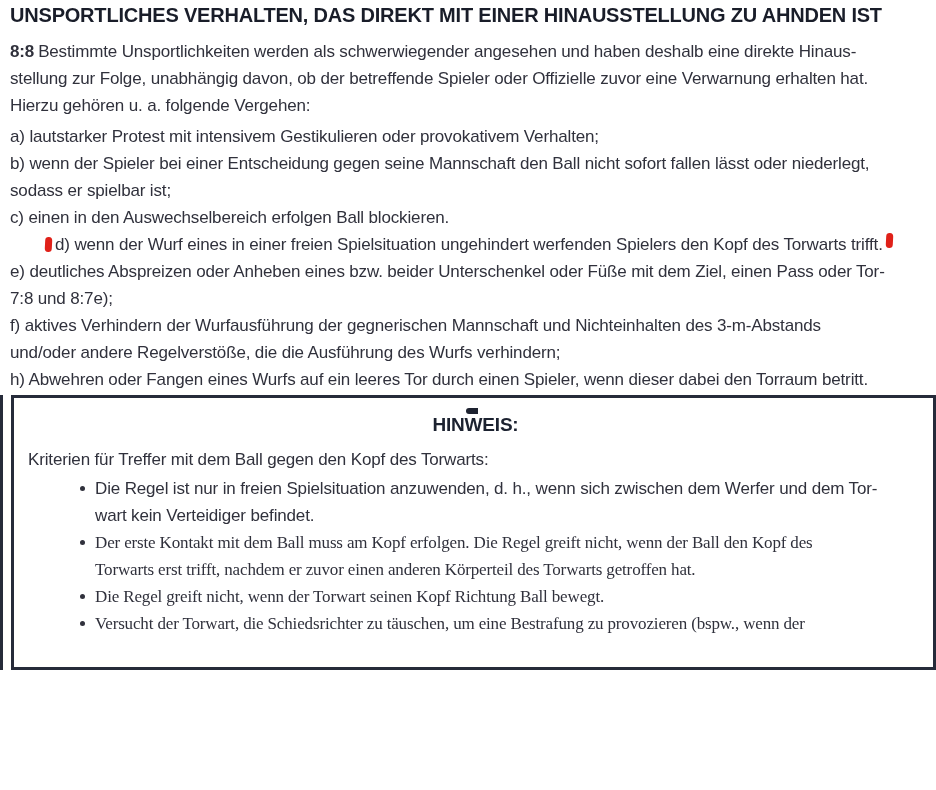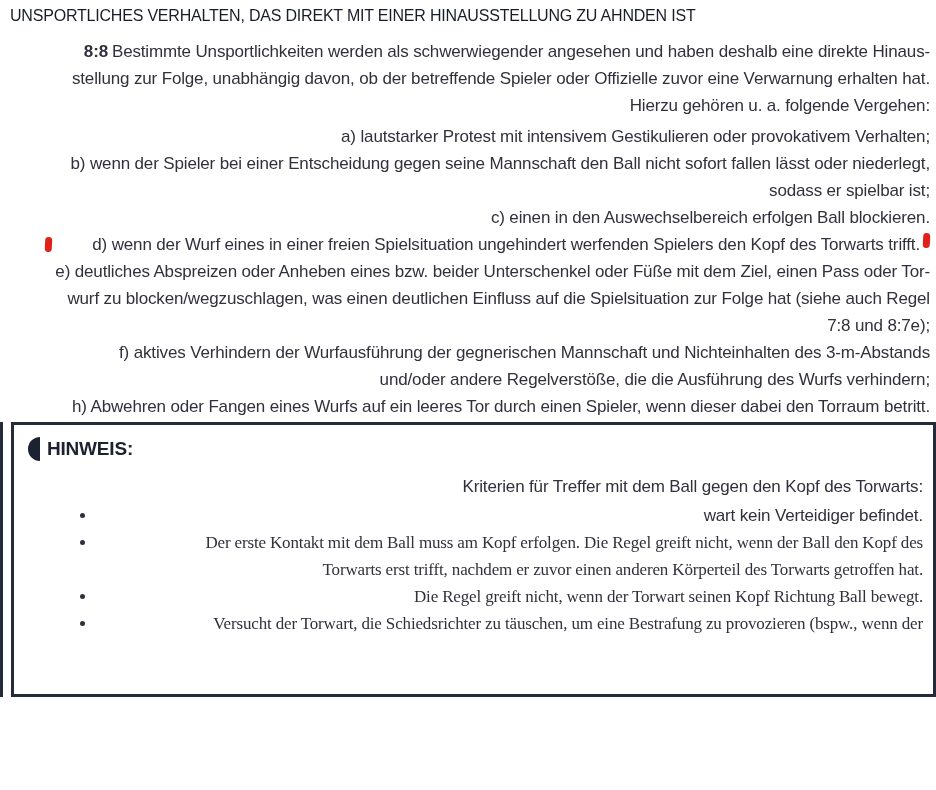--- a/index.html
+++ b/index.html
@@ -7,28 +7,28 @@
     width: 936px; height: 790px;
     background: #ffffff;
     overflow: hidden;
     font-family: "Liberation Sans", "DejaVu Sans", sans-serif;
     color: #30313c;
   }
   .page { position: relative; width: 936px; height: 790px; }
 
   .doc-heading {
     margin: 0; padding: 6px 10px 0 10px;
-    font-size: 16px; font-weight: 400; line-height: 19px;
+    font-size: 20px; font-weight: 700; line-height: 19px;
     letter-spacing: -0.2px; color: #191d29;
     white-space: nowrap;
   }
 
   .line {
     font-size: 17px; line-height: 27px;
-    letter-spacing: -0.15px; white-space: nowrap; text-align: right;
+    letter-spacing: -0.15px; white-space: nowrap;
   }
 
   .intro  { margin: 13px 6px 0 10px; }
   .intro .rule-no { font-weight: 700; margin-right: 4px; }
 
   .items  { margin: 4px 6px 0 10px; }
 
   .line-d { position: relative; margin-left: 45px; }
   .rmark {
     display: inline-block; width: 7px; height: 15px;
@@ -49,21 +49,21 @@
   }
   
   .note-box::before {
     content: "";
     position: absolute; left: -14px; top: -3px; bottom: -3px;
     width: 3px; background: #262b3a;
   }
 
   .note-title {
     display: flex; align-items: center;
-    height: 28px; margin-bottom: 10px;
+    height: 28px; margin-bottom: 10px; flex-direction: column;
   }
   .half-circle-icon {
     width: 12px; height: 24px;
     background: #1d2230;
     border-radius: 12px 0 0 12px;
     margin-right: 7px;
   }
   .note-title-text {
     font-size: 19px; font-weight: 700; letter-spacing: -0.2px;
     color: #1c2230;
@@ -101,21 +101,20 @@
     <div class="line">b) wenn der Spieler bei einer Entscheidung gegen seine Mannschaft den Ball nicht sofort fallen lässt oder niederlegt,</div>
     <div class="line">sodass er spielbar ist;</div>
 
     <div class="line">c) einen in den Auswechselbereich erfolgen Ball blockieren.</div>
 
     <div class="line line-d">
       <span class="rmark start"></span><span>d) wenn der Wurf eines in einer freien Spielsituation ungehindert werfenden Spielers den Kopf des Torwarts trifft.</span><span class="rmark end"></span>
     </div>
 
     <div class="line">e) deutliches Abspreizen oder Anheben eines bzw. beider Unterschenkel oder Füße mit dem Ziel, einen Pass oder Tor-</div>
-    <div class="line">wurf zu blocken/wegzuschlagen, was einen deutlichen Einfluss auf die Spielsituation zur Folge hat (siehe auch Regel</div>
     <div class="line">7:8 und 8:7e);</div>
 
     <div class="line">f) aktives Verhindern der Wurfausführung der gegnerischen Mannschaft und Nichteinhalten des 3-m-Abstands</div>
     <div class="line">und/oder andere Regelverstöße, die die Ausführung des Wurfs verhindern;</div>
 
 
     <div class="line">h) Abwehren oder Fangen eines Wurfs auf ein leeres Tor durch einen Spieler, wenn dieser dabei den Torraum betritt.</div>
   </section>
 
   <section class="note-box">
@@ -123,20 +122,21 @@
       <span class="half-circle-icon"></span>
       <span class="note-title-text">HINWEIS:</span>
     </div>
 
     <div class="line">Kriterien für Treffer mit dem Ball gegen den Kopf des Torwarts:</div>
 
     <ul class="note-list">
       <li>
         <span class="bullet-dot"></span>
         <div class="bullet-lines">
+          <div class="line">Die Regel ist nur in freien Spielsituation anzuwenden, d. h., wenn sich zwischen dem Werfer und dem Tor-</div>
           <div class="line">wart kein Verteidiger befindet.</div>
         </div>
       </li>
       <li>
         <span class="bullet-dot"></span>
         <div class="bullet-lines">
           <div class="line">Der erste Kontakt mit dem Ball muss am Kopf erfolgen. Die Regel greift nicht, wenn der Ball den Kopf des</div>
           <div class="line">Torwarts erst trifft, nachdem er zuvor einen anderen Körperteil des Torwarts getroffen hat.</div>
         </div>
       </li>

